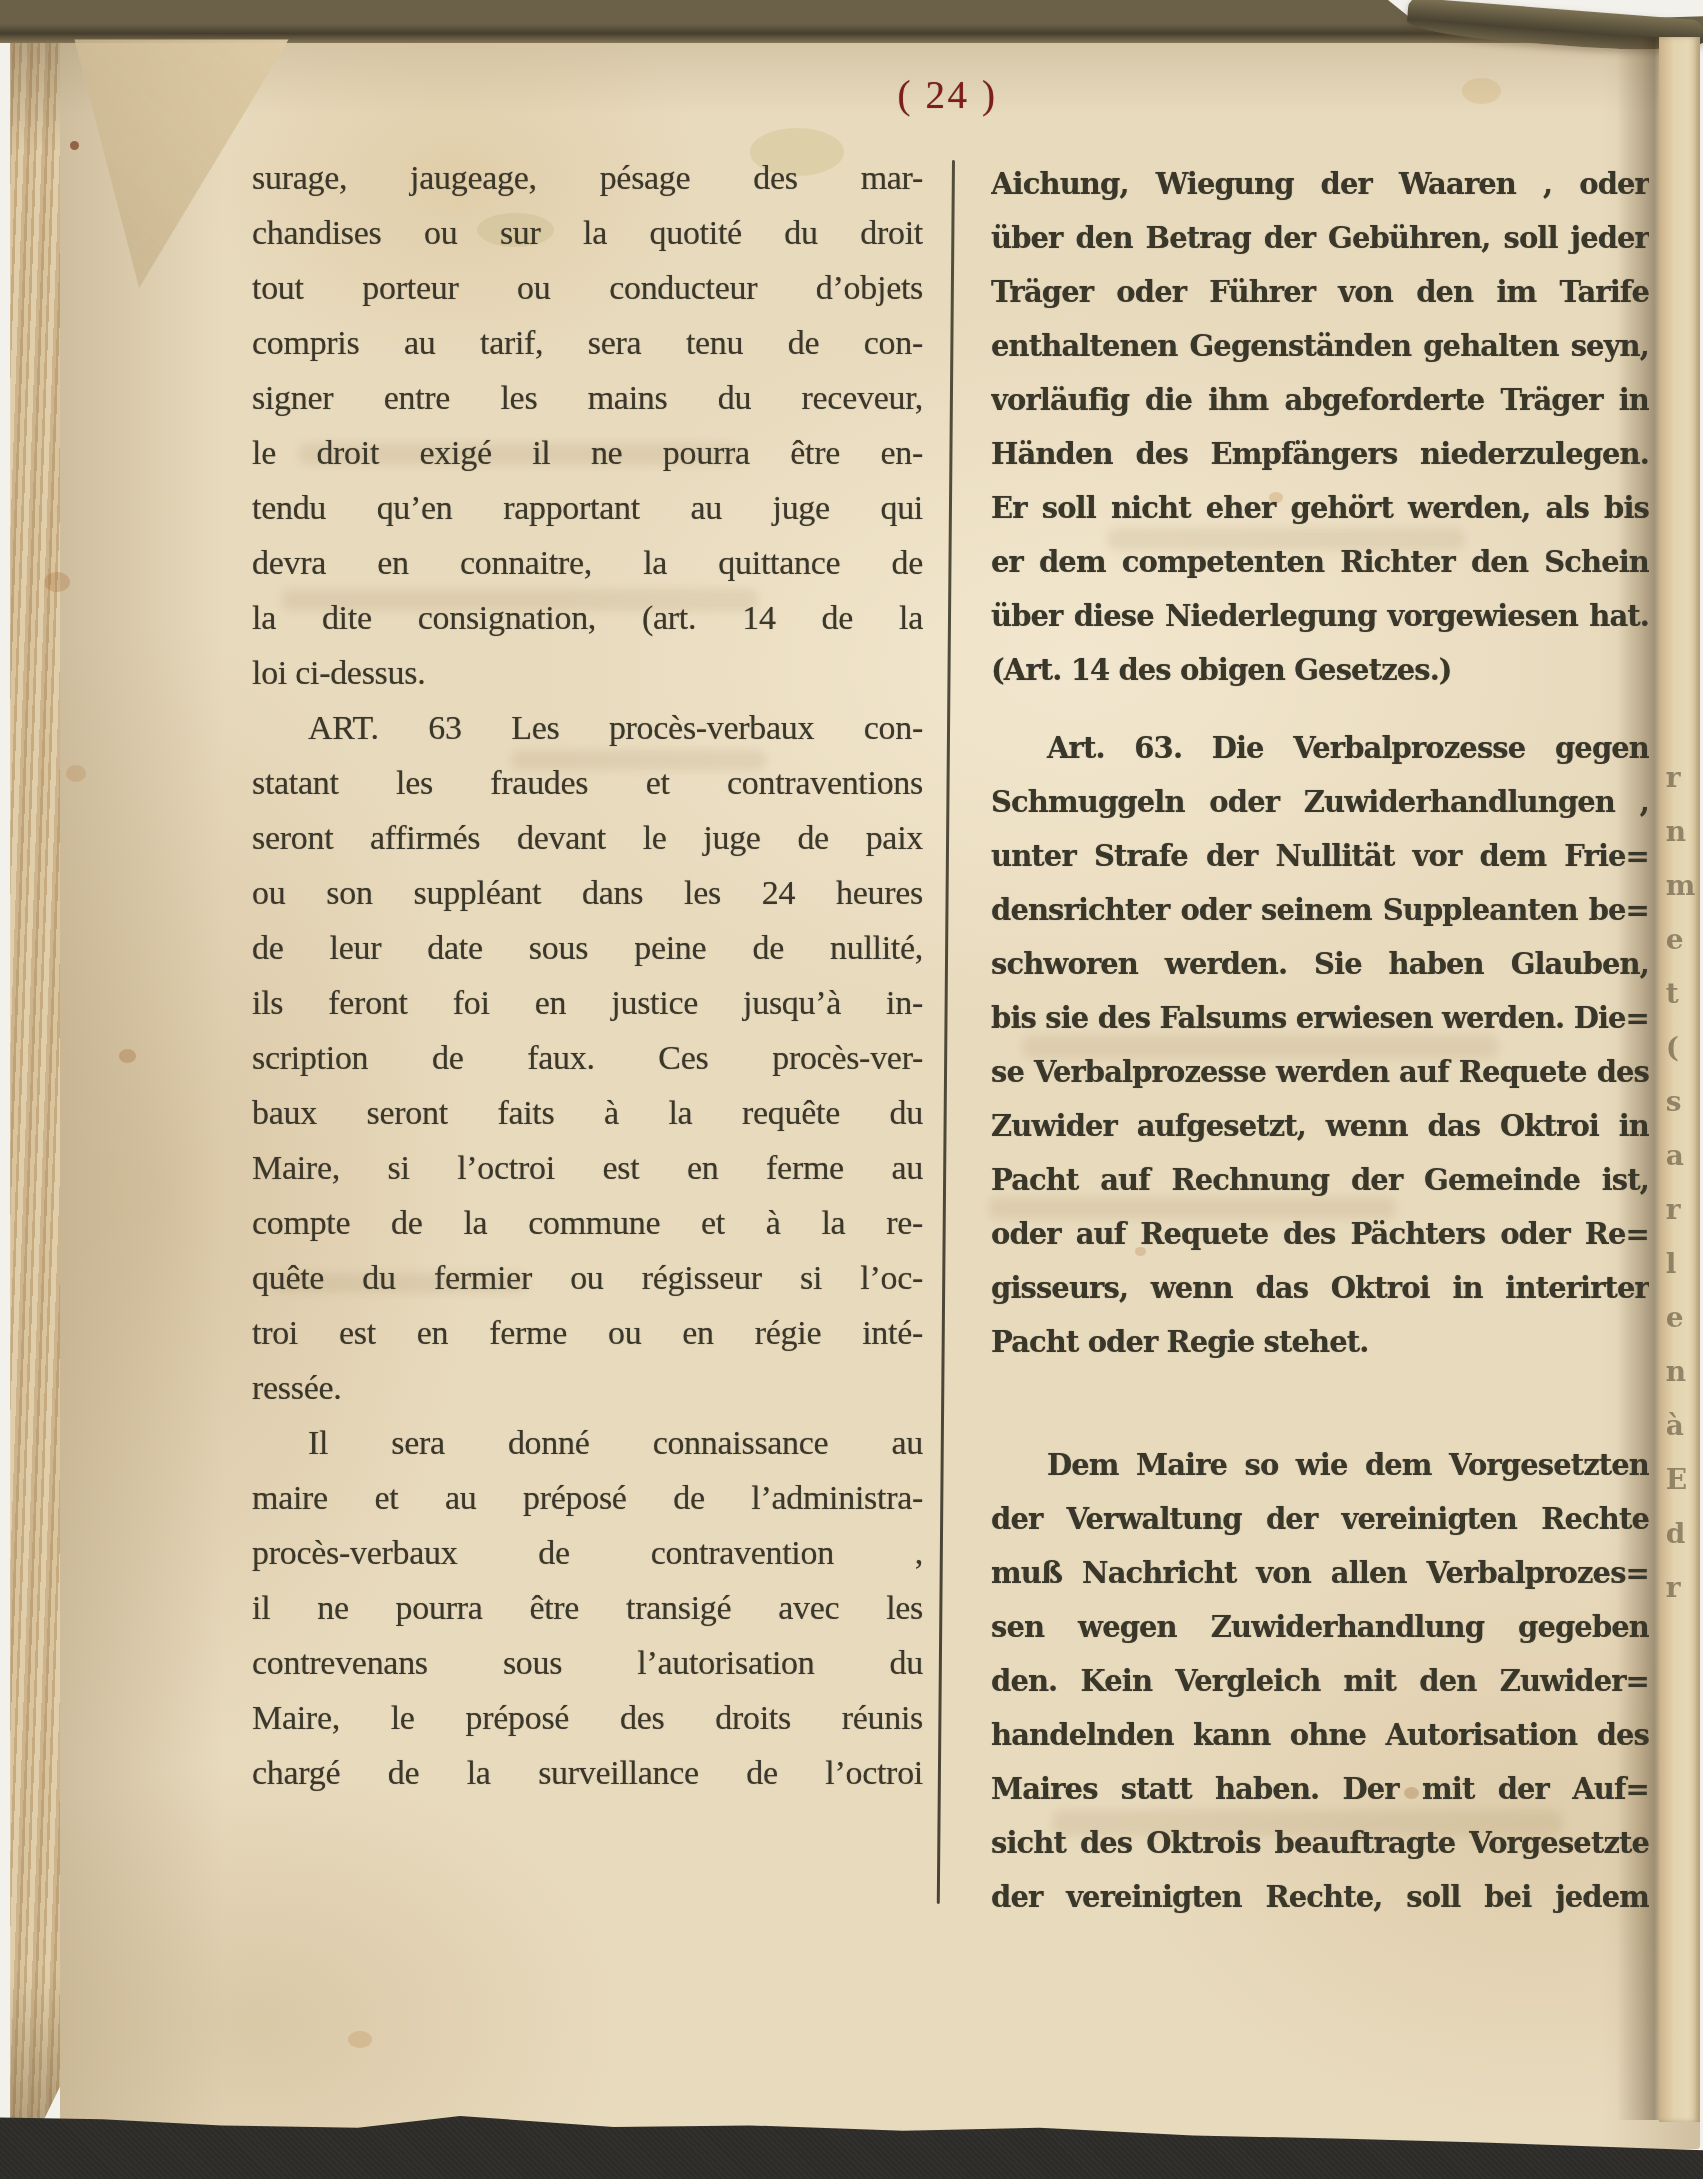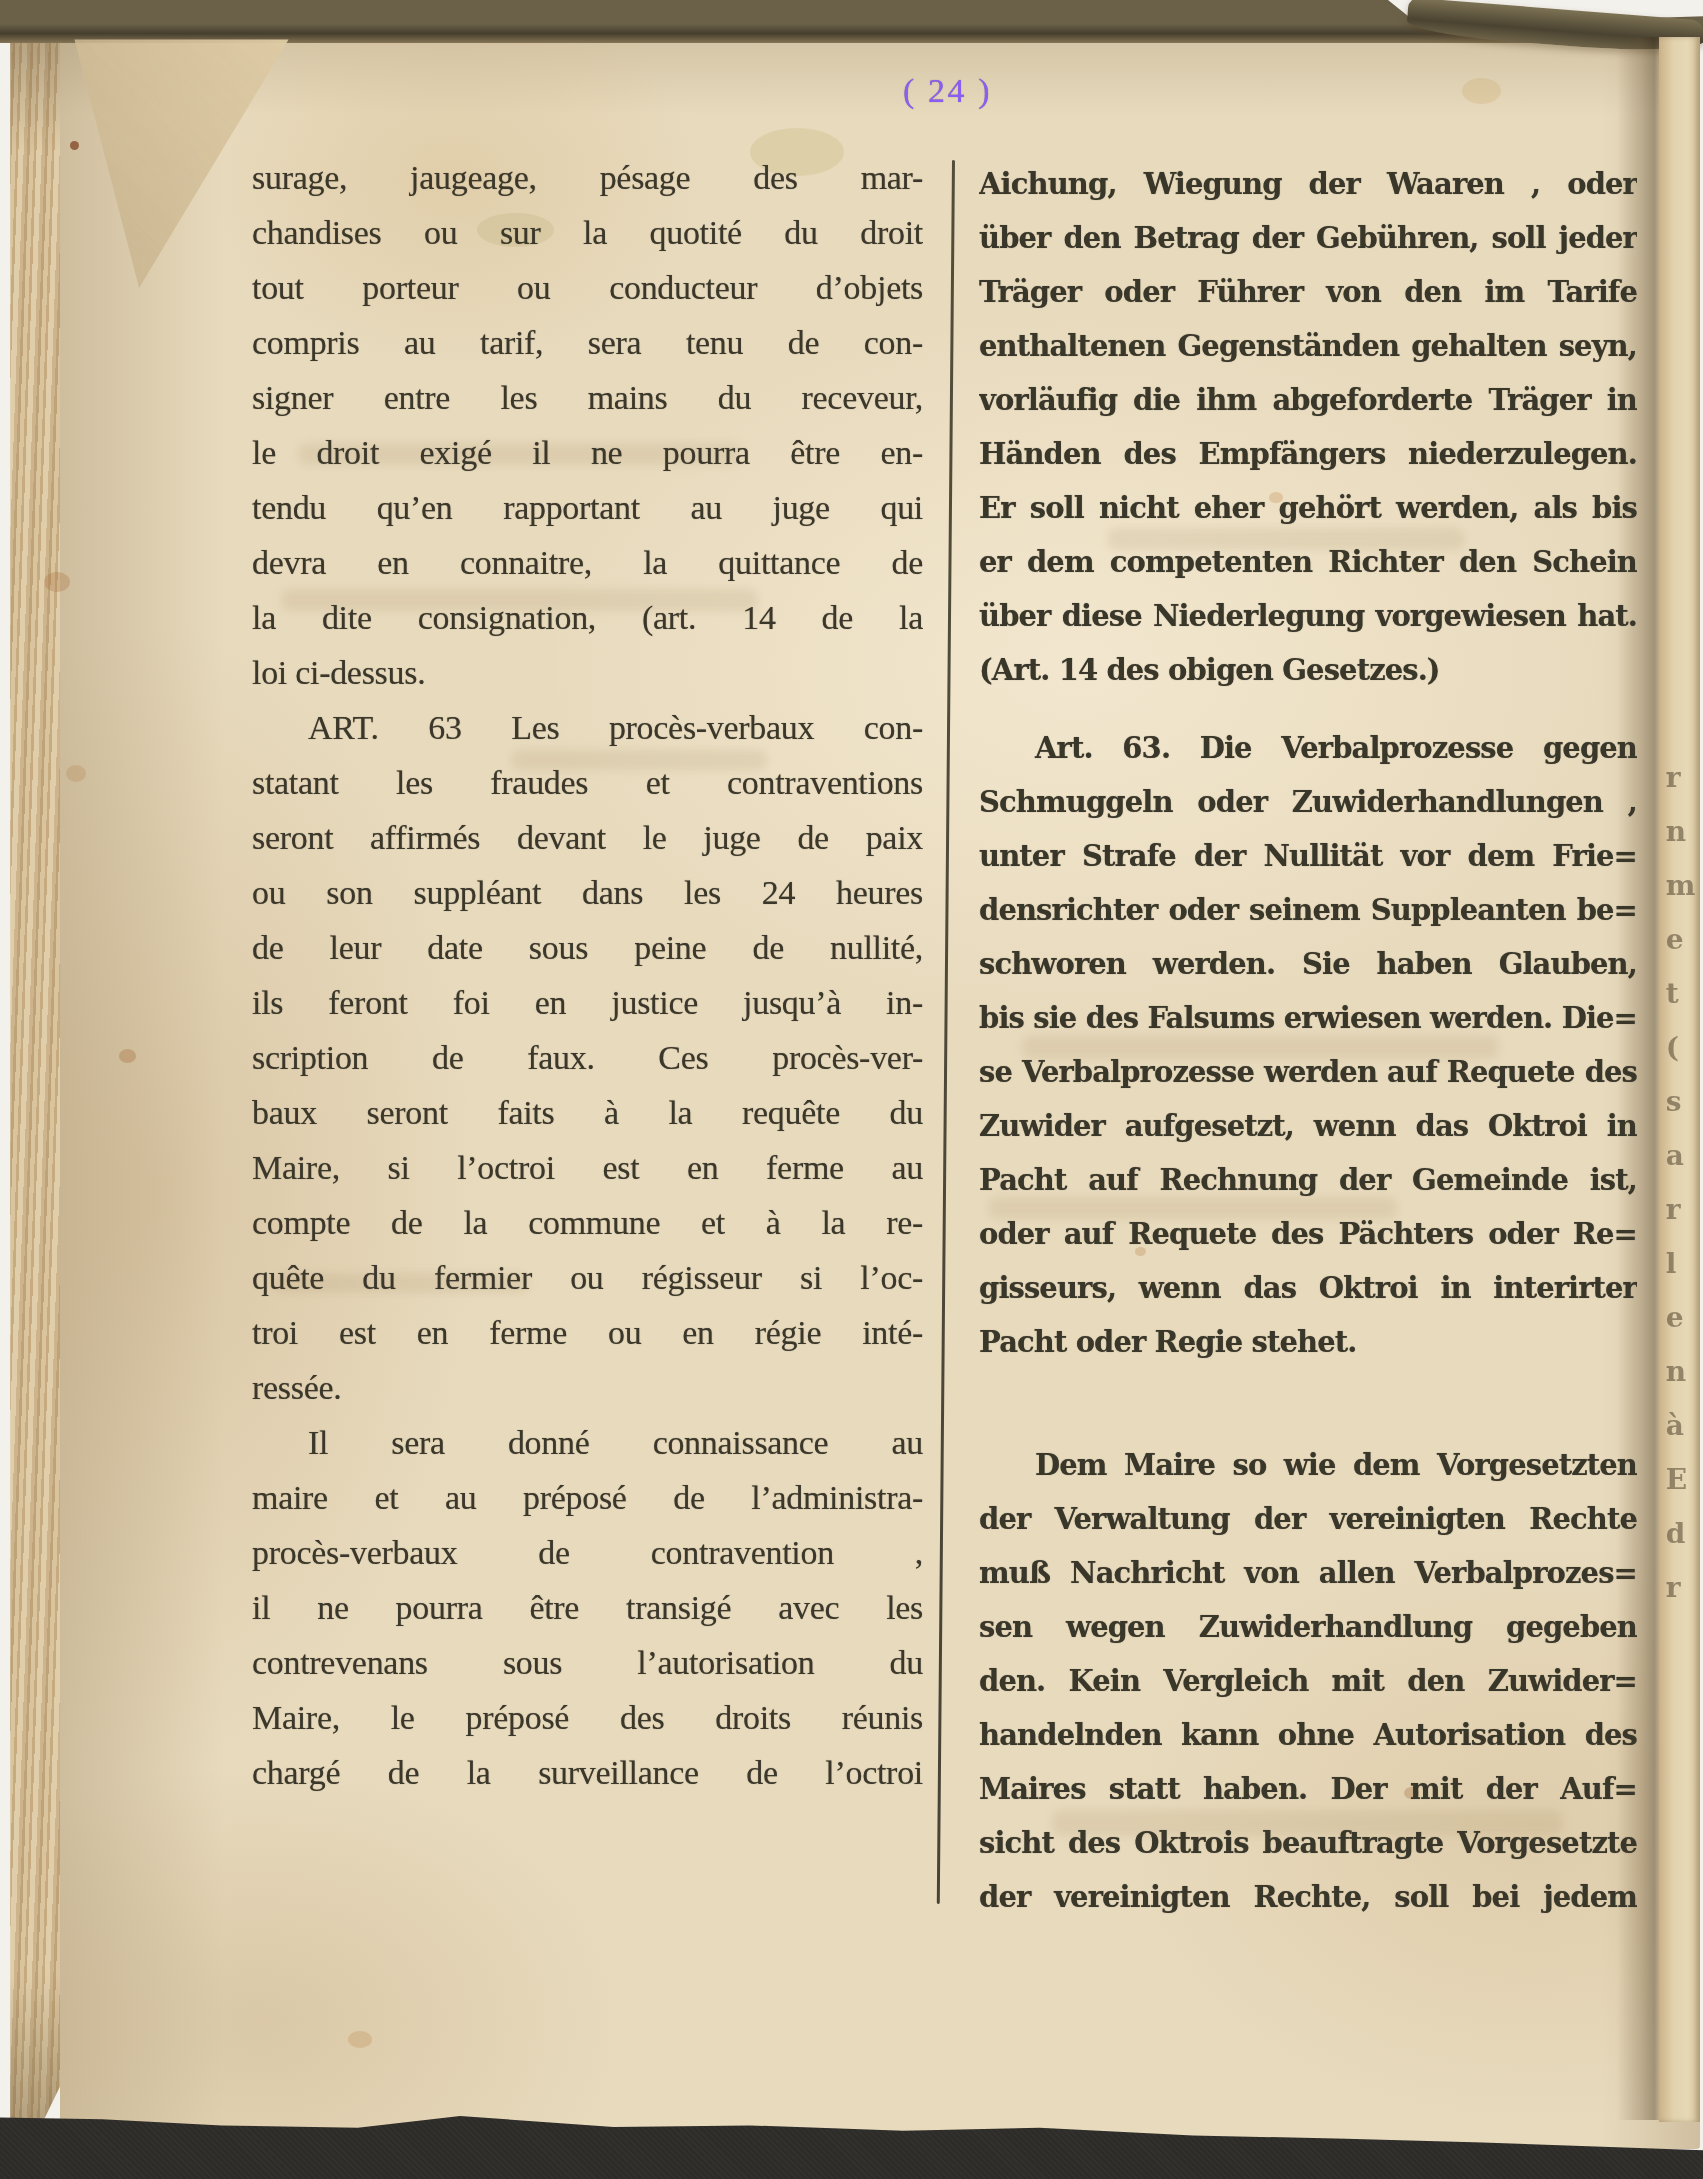--- a/index.html
+++ b/index.html
@@ -54,41 +54,41 @@
 
   
   .table-surface{position:absolute;left:0;top:2102px;width:1704px;height:78px;
     background:
       repeating-linear-gradient(45deg, rgba(255,255,255,.025) 0 1.7px, transparent 1.7px 4.3px),
       #2d2c29;
     clip-path:polygon(0 20%,6% 22%,13% 30%,21% 33%,27% 18%,36% 32%,44% 30%,53% 37%,61% 33%,70% 43%,79% 47%,87% 52%,100% 62%,100% 100%,0 100%);}
 
   
   .pagenum{position:absolute;left:854px;top:72px;width:187px;height:51px;text-align:center;
-    font-size:34px;letter-spacing:2.6px;color:#8b5cf6;
+    font-size:39px;letter-spacing:2.6px;color:#7f1d1d;
     text-shadow:0 0 1px rgba(62,57,40,.6);}
 
   
   .divider{position:absolute;left:952px;top:160px;width:3px;height:1744px;border-radius:1.7px;
     background:linear-gradient(180deg,#46422f,#3a362a);opacity:.92;
     transform:rotate(.5deg);transform-origin:top center;}
 
   
   .col{position:absolute;color:#3b382b;}
   .col .ln{text-align:justify;text-align-last:justify;overflow:hidden;
     text-shadow:0 0 1px rgba(62,57,40,.55);}
   .col .nj{text-align-last:left;}
   .col .ind{text-indent:56px;}
 
   .col-fr{left:252px;top:150px;width:671px;}
   .col-fr .ln{height:55px;line-height:55px;font-size:34px;letter-spacing:-0.3px;
     font-family:"Liberation Serif",serif;}
 
   .col-de{left:979px;top:0;width:658px;height:2180px;}
-  .col-de .blk{position:absolute;left:0;width:658px;}
+  .col-de .blk{position:absolute;left:12px;width:658px;}
   .g1{top:157px;} .g2{top:721px;} .g3{top:1438px;}
   .col-de .ln{height:54px;line-height:54px;font-size:29px;letter-spacing:-0.9px;
     font-family:"DejaVu Serif",serif;font-weight:bold;color:#39362a;}
 
   
   .fx{position:absolute;border-radius:50%;}
   .sm{position:absolute;background:rgba(150,126,80,.13);filter:blur(4.3px);border-radius:10.2px;}
 </style>
 </head>
 <body>

